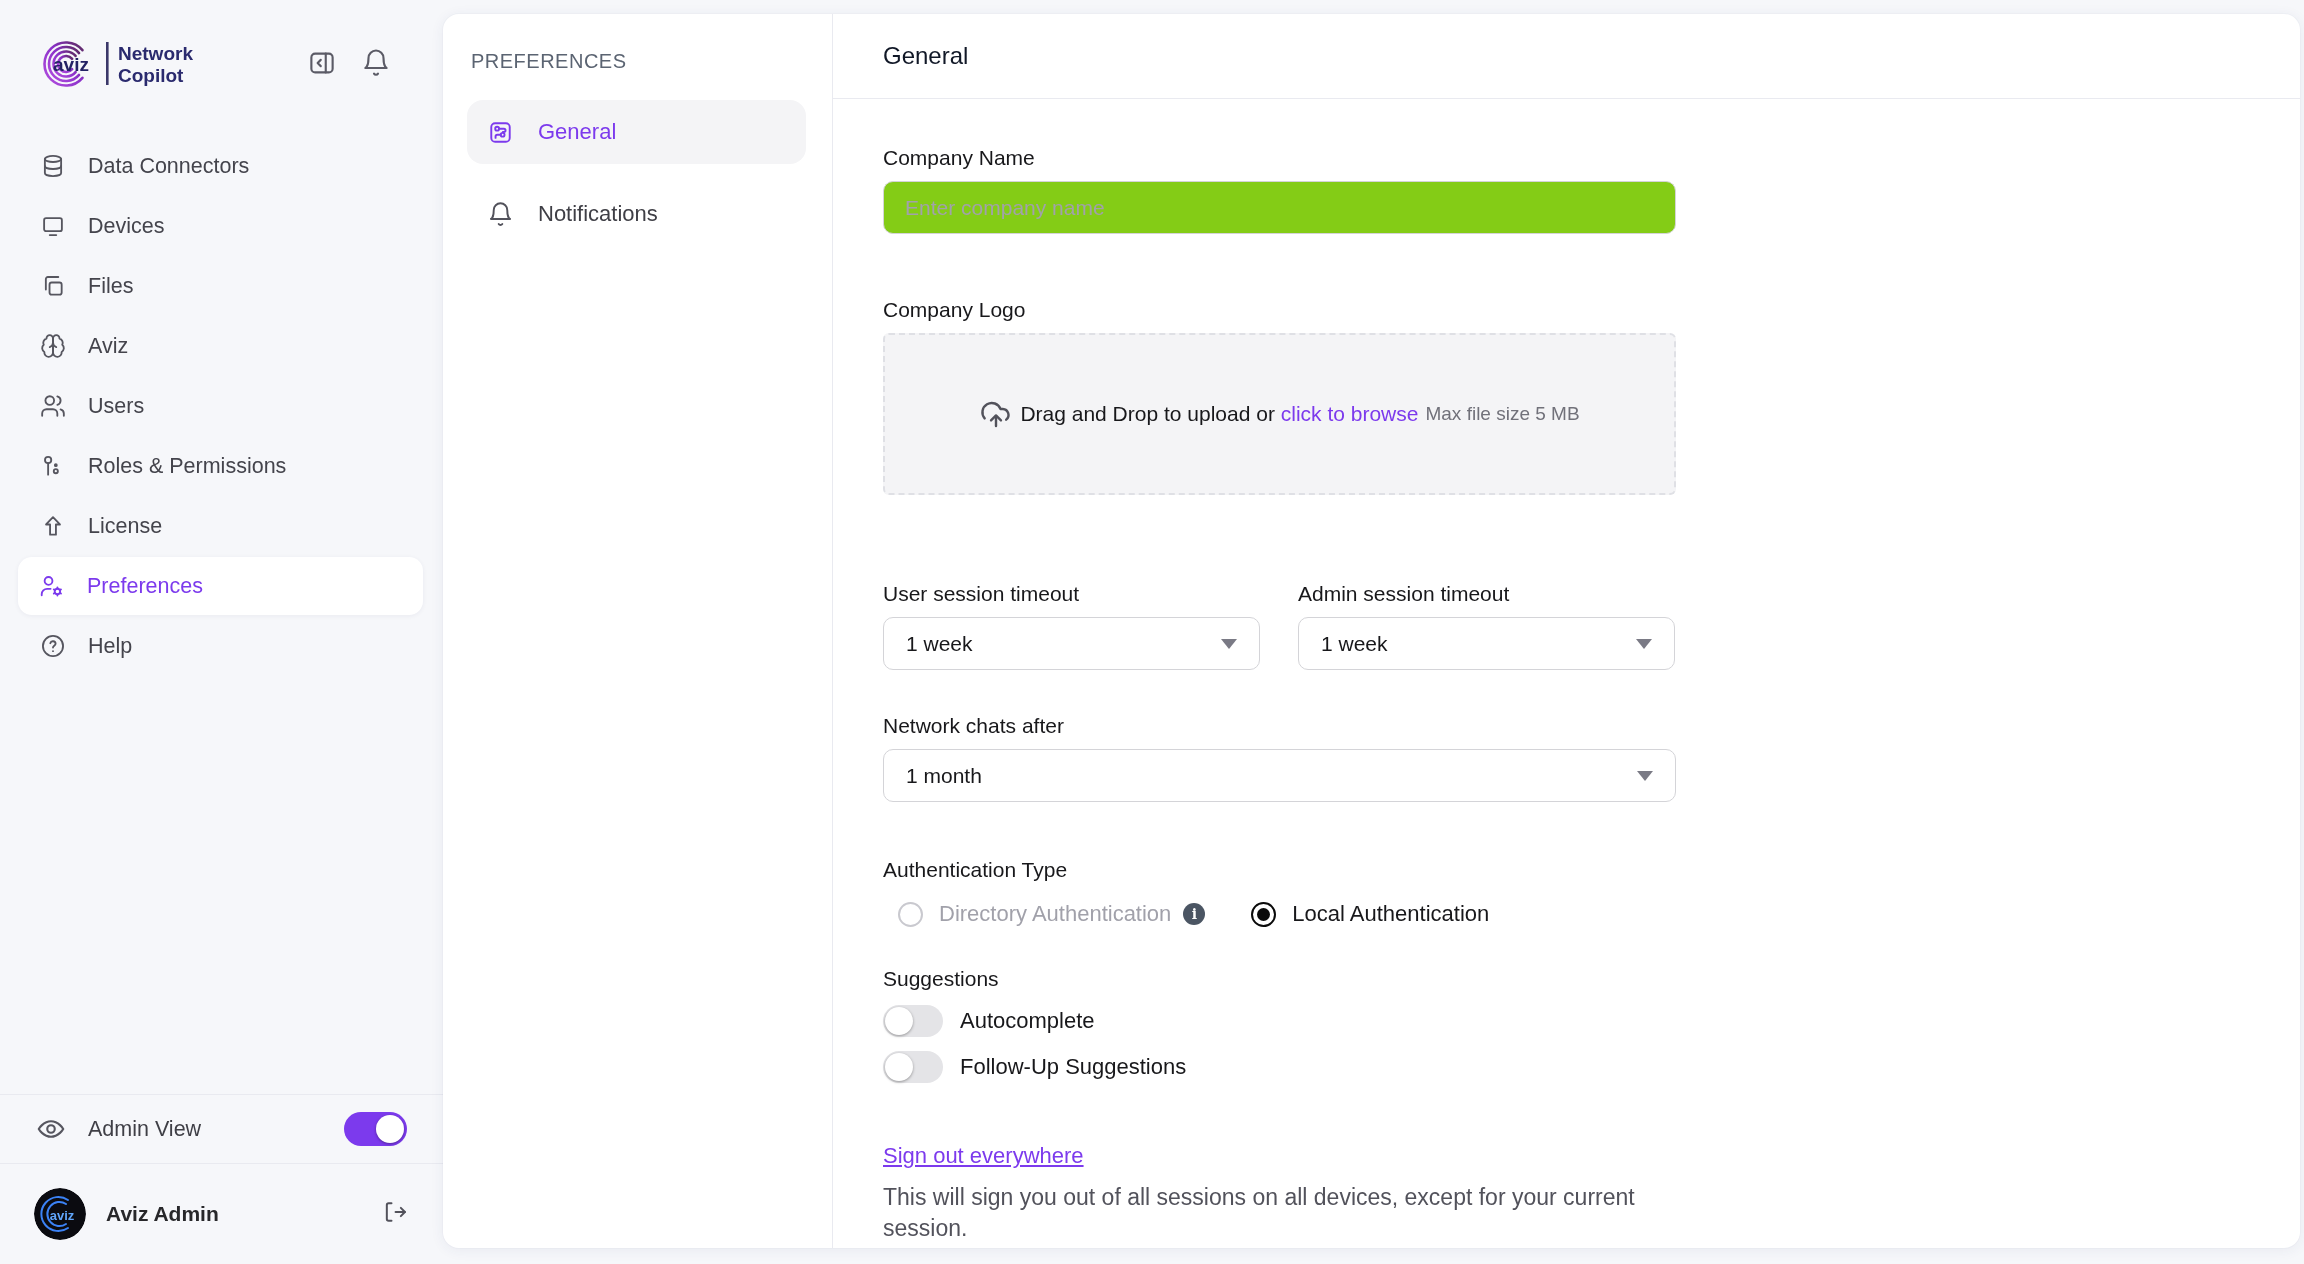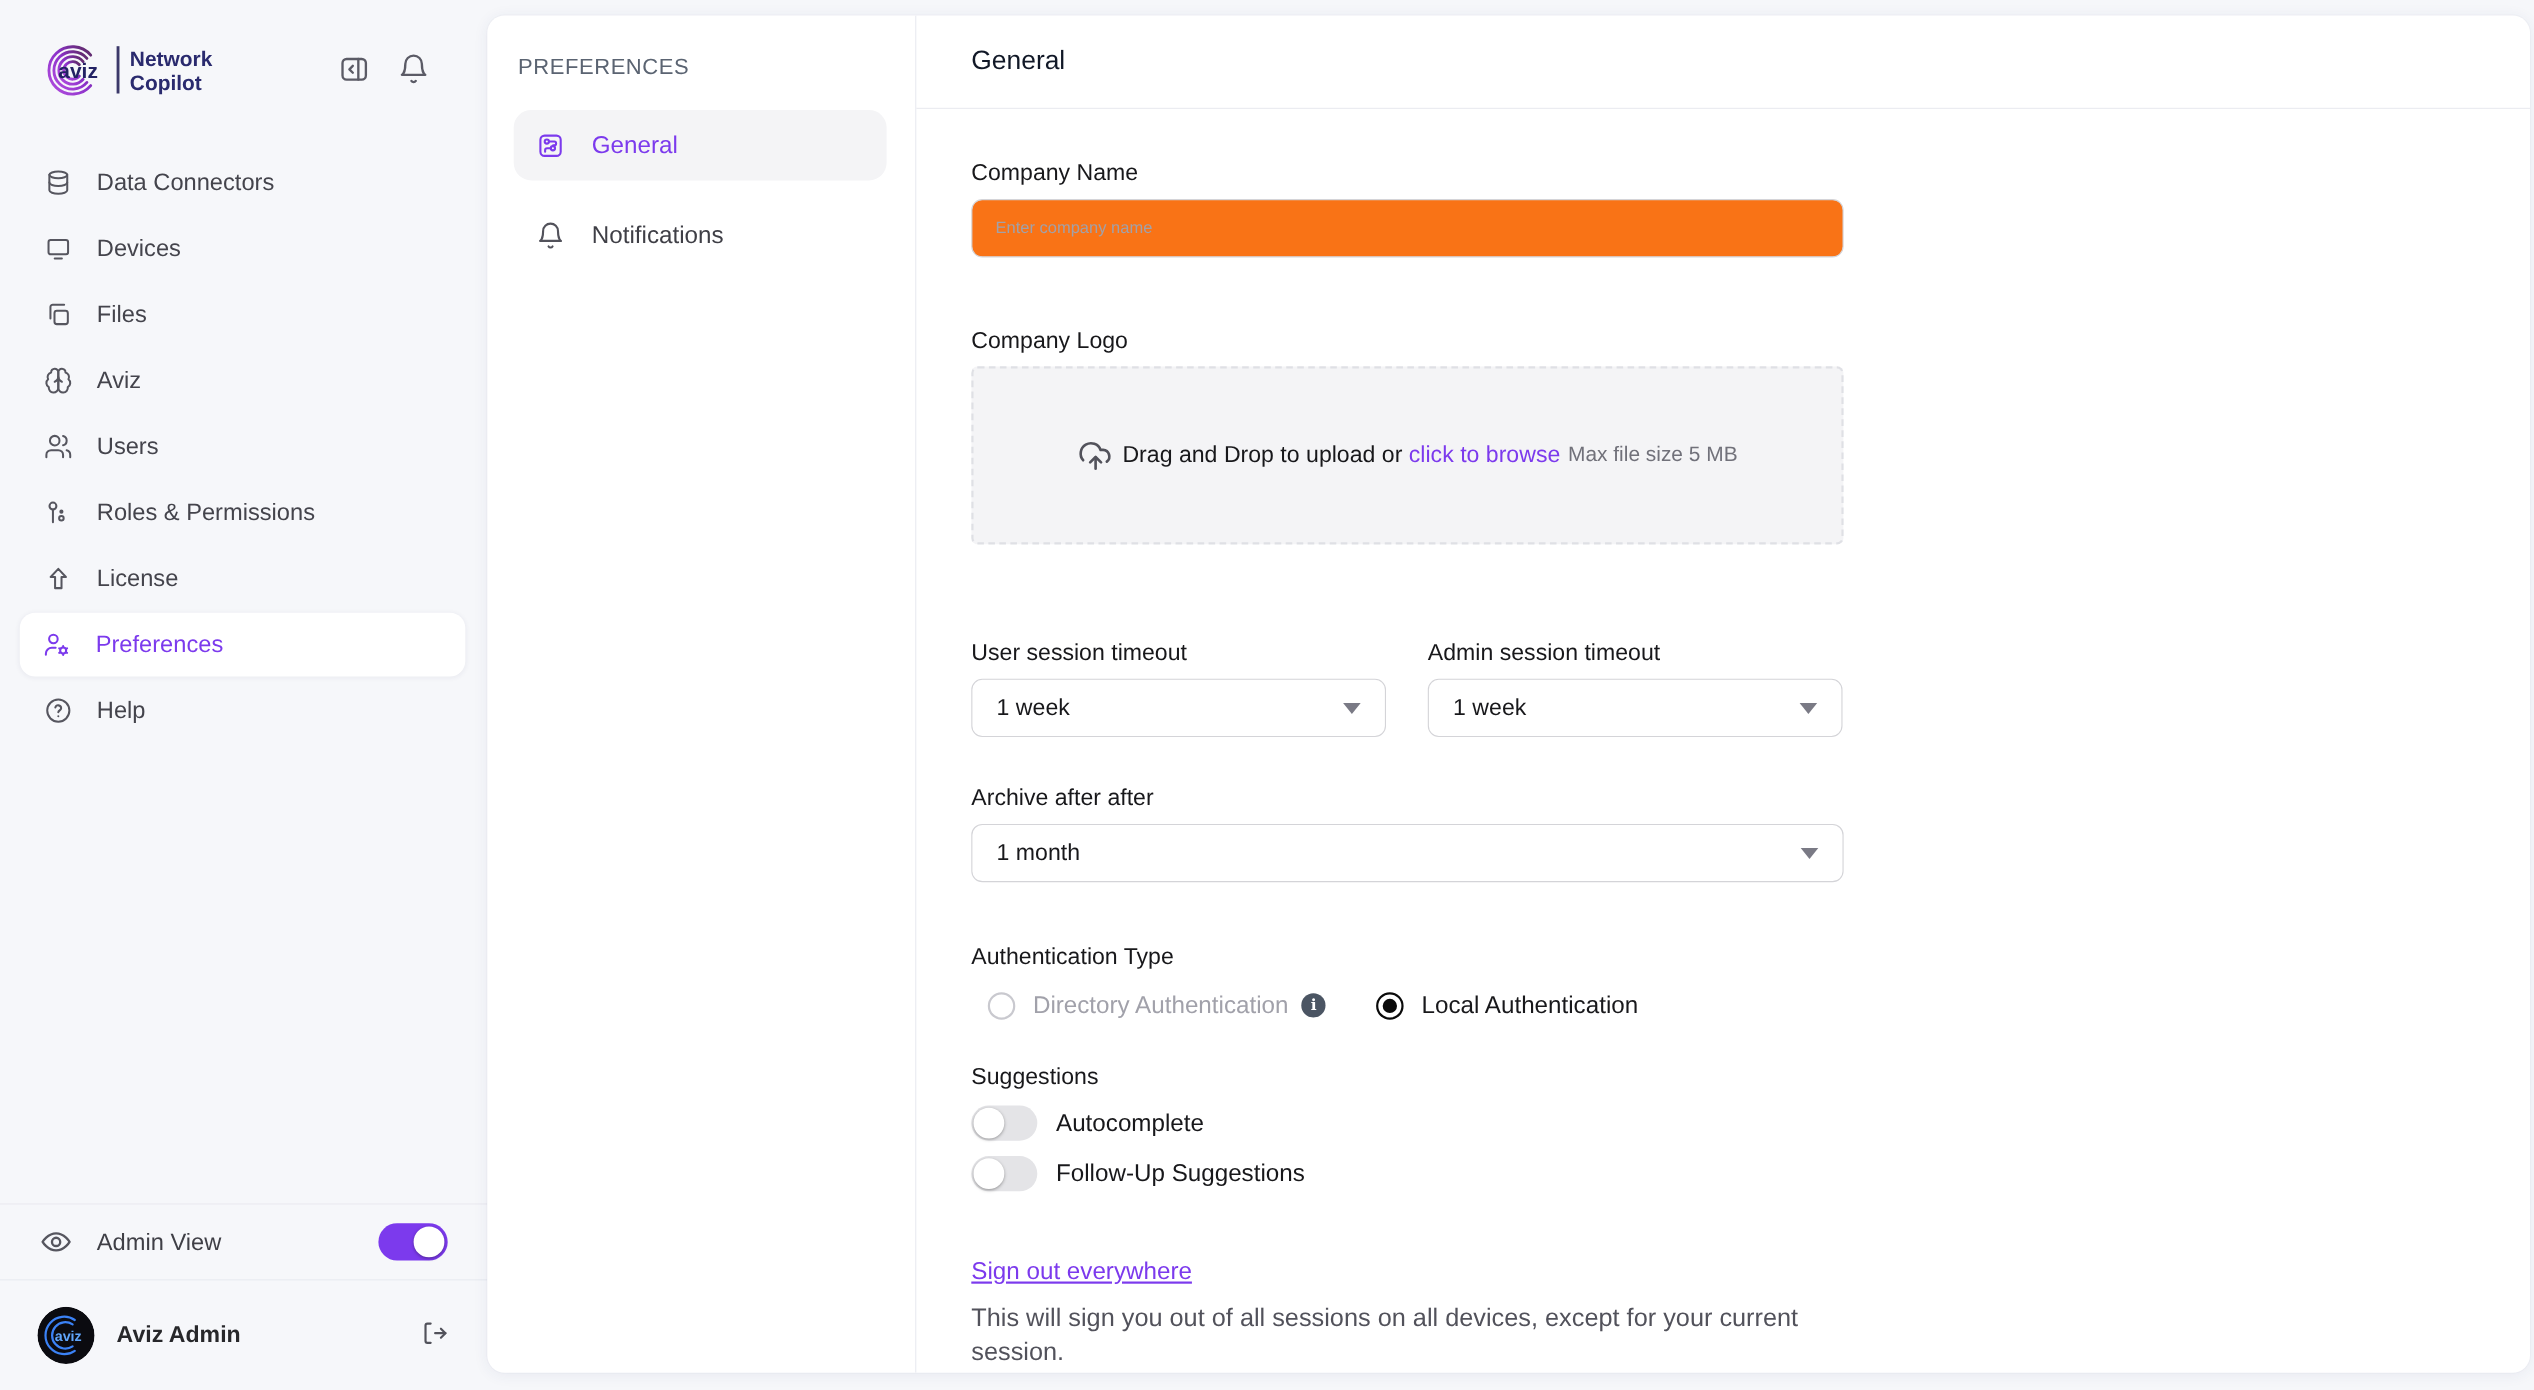--- a/index.html
+++ b/index.html
@@ -53,22 +53,22 @@
 
   
   .main-col { flex:1; display:flex; flex-direction:column; }
   .main-header { height:85px; flex:0 0 85px; border-bottom:1px solid #e9eaf0;
                  display:flex; align-items:center; padding:0 50px;
                  font-size:24px; font-weight:500; color:#111827; }
   .main-body { padding:47px 50px 0 50px; }
 
   .field-label { font-size:21px; color:#18181b; margin-bottom:11px; }
   .text-input { width:793px; height:53px; border:1px solid #d4d4d8; border-radius:10px;
-                padding:0 21px; font-size:15px; color:#18181b; outline:none;
-                font-family:"Liberation Sans","DejaVu Sans",sans-serif; background:#f97316; }
+                padding:0 21px; font-size:21px; color:#18181b; outline:none;
+                font-family:"Liberation Sans","DejaVu Sans",sans-serif; background:#84cc16; }
   .text-input::placeholder { color:#a1a1aa; }
 
   .upload-section { margin-top:64px; }
   .upload-box { width:793px; height:162px; background:#f4f4f6; border:2px dashed #dfe0e5;
                 border-radius:6px; display:flex; flex-direction:row; align-items:center;
                 justify-content:center; gap:7px; cursor:pointer; }
   .upload-box svg { width:34px; height:34px; color:#52525b; }
   .upload-line { font-size:21px; color:#18181b; }
   .browse { color:#7c3aed; }
   .upload-sub { font-size:19px; color:#71717a; }
@@ -319,21 +319,21 @@
           <div class="select-field">
             <div class="field-label">Admin session timeout</div>
             <div class="select">
               <span>1 week</span>
               <span class="caret"></span>
             </div>
           </div>
         </div>
 
         <div class="archive-section">
-          <div class="field-label">Archive after after</div>
+          <div class="field-label">Network chats after</div>
           <div class="select wide">
             <span>1 month</span>
             <span class="caret"></span>
           </div>
         </div>
 
         <div class="auth-section">
           <div class="field-label">Authentication Type</div>
           <div class="radio-row">
             <span class="radio disabled"></span>

